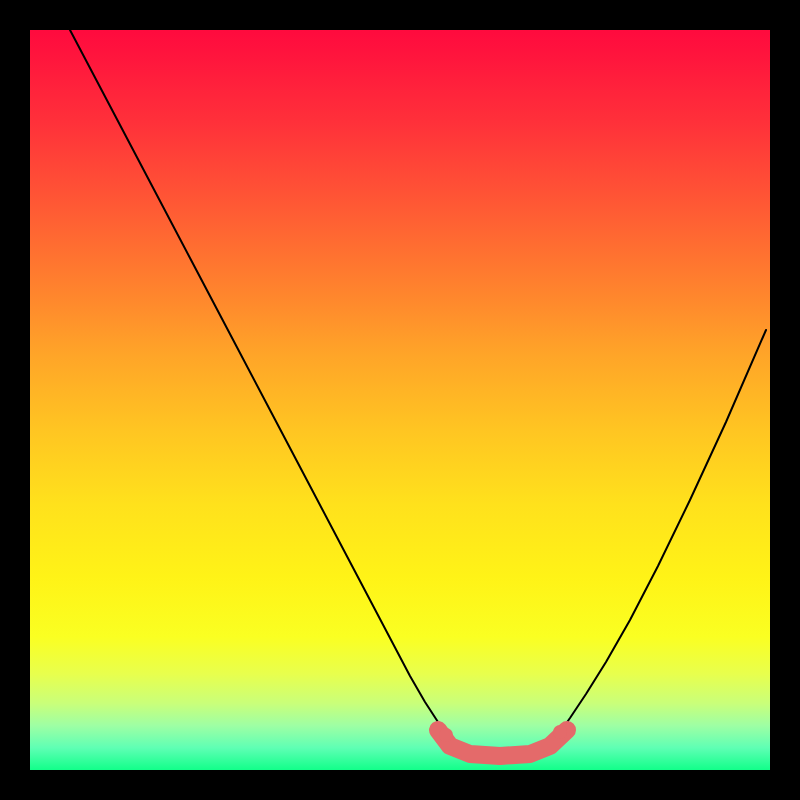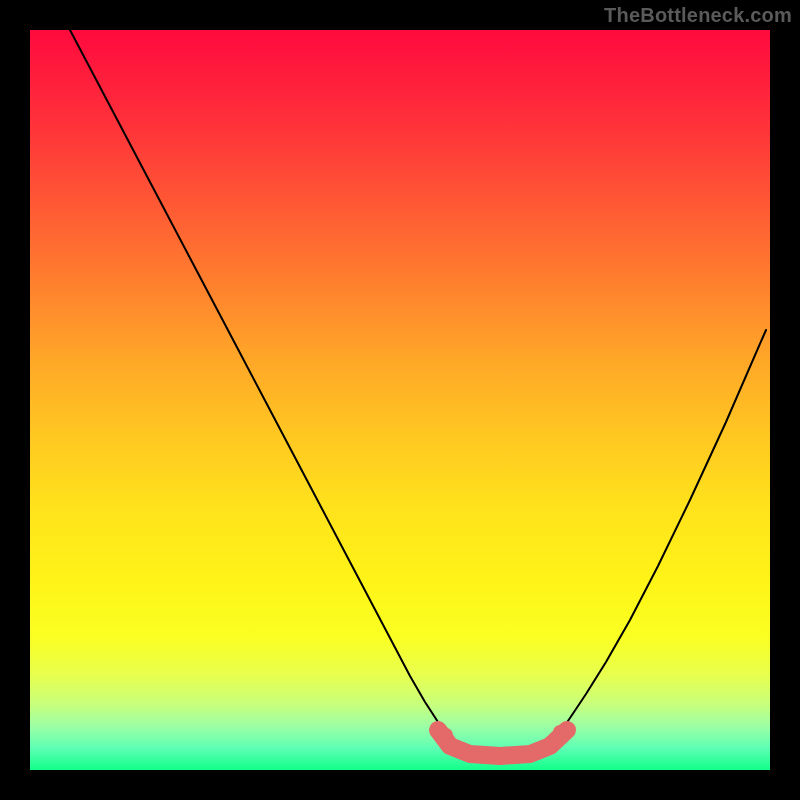--- a/index.html
+++ b/index.html
@@ -67,14 +67,13 @@
     <svg width="740" height="740" viewBox="0 0 740 740">
       <g>
           <path d="M40 0 L80 76 L120 152 L160 228 L200 304 L240 380 L280 456 L320 532 L360 608 L380 646 L395 672 L408 692 L416 705" fill="none" stroke="#000000" stroke-width="2" stroke-linecap="round" stroke-linejoin="round"></path>
           <path d="M528 705 L540 688 L556 664 L576 632 L600 590 L628 536 L660 470 L696 392 L736 300" fill="none" stroke="#000000" stroke-width="2" stroke-linecap="round" stroke-linejoin="round"></path>
           <path d="M408 700 L420 716 L440 724 L470 726 L500 724 L520 716 L537 700" fill="none" stroke="#e46a6a" stroke-width="18" stroke-linecap="round" stroke-linejoin="round"></path>
           <circle cx="416" cy="705" r="7" fill="#e46a6a"></circle>
           <circle cx="530" cy="702" r="7" fill="#e46a6a"></circle>
         </g>
     </svg>
   </div>
-  <div class="watermark">TheBottleneck.com</div>
 </div>
 
 </body></html>

